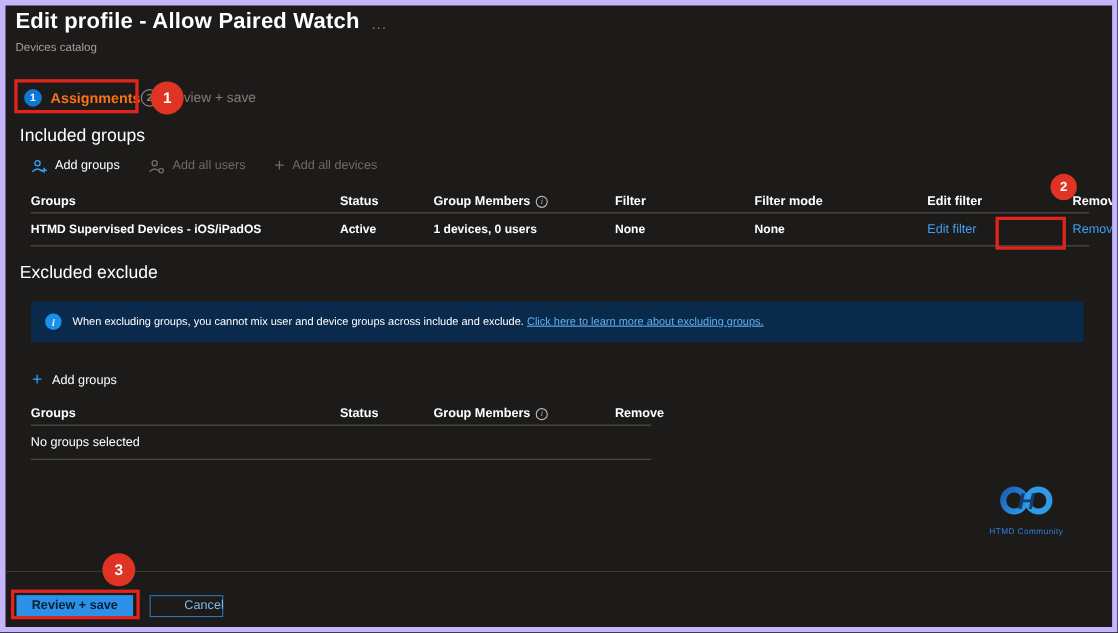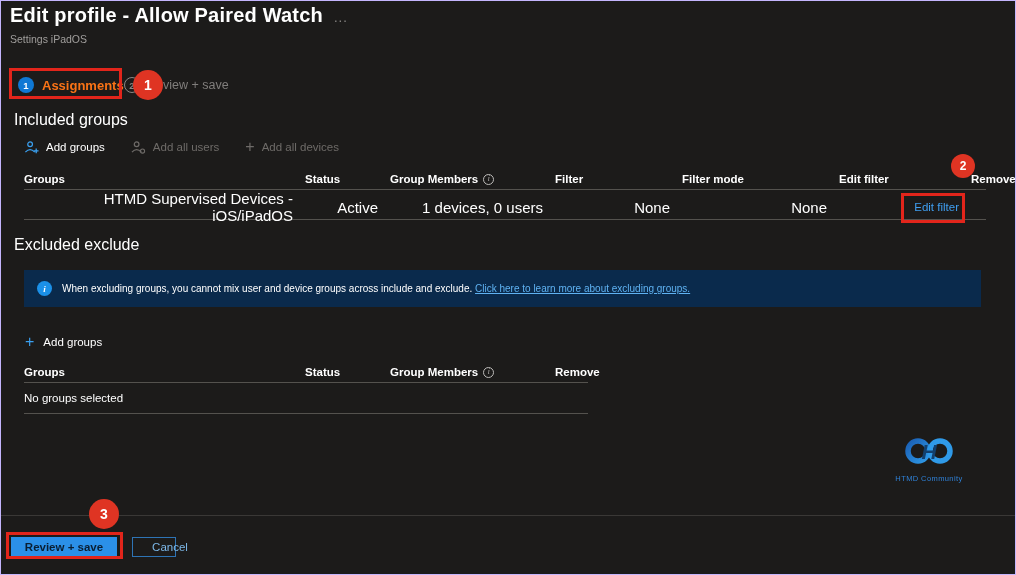--- a/index.html
+++ b/index.html
@@ -1,21 +1,21 @@
 <!DOCTYPE html>
 <html><head>
 <meta charset="utf-8">
 <style>
   * { margin:0; padding:0; box-sizing:border-box; }
   html,body { background:#111; }
   body { font-family:"Liberation Sans", sans-serif; }
 
   .frame {
     position:relative; width:1016px; height:575px;
-    background:#1c1b1a; border:1px solid #c4b5fd; overflow:hidden;text-align:right;
+    background:#1c1b1a; border:5px solid #c4b5fd; overflow:hidden;
   }
   .abs { position:absolute; }
 
   
   .page-title { left:9px; top:3px; font-size:20px; font-weight:bold; color:#ffffff; letter-spacing:.2px; }
   .more-dots { left:333px; top:9px; font-size:13px; color:#8a8886; letter-spacing:1px; cursor:pointer; }
   .page-subtitle { left:9px; top:32px; font-size:10.5px; color:#a19f9d; }
 
   
   .tab { top:70px; height:28px; display:flex; align-items:center; gap:8px; cursor:pointer; }
@@ -39,21 +39,21 @@
   .tb-item svg { display:block; }
   .plus-glyph { font-size:16px; font-weight:400; line-height:14px; }
   .plus-blue { color:#3aa0f0; }
   .plus-grey { color:#6e6b68; }
 
   
   .grid-row { display:grid; align-items:center;gap:12px; }
   .t1 { grid-template-columns:269px 73px 153px 115px 145px 120px 87px; }
   .t2 { grid-template-columns:269px 73px 153px 69px; }
   .th { font-size:11.5px; font-weight:bold; color:#ffffff; display:flex; align-items:center; gap:5px; }
-  .td { font-size:15px; color:#ffffff; }
+  .td { font-size:11px; color:#ffffff;font-weight:bold; }
   .divider { height:1px; background:#54524e; }
   .link { color:#3f9ef0; cursor:pointer; font-size:11.5px; }
   .info-i { width:11px; height:11px; border-radius:50%; border:1px solid #bdbbb9; color:#bdbbb9;
             font-size:7.5px; font-style:italic; font-weight:normal; font-family:"Liberation Serif", serif;
             display:inline-flex; align-items:center; justify-content:center; line-height:1; }
 
   
   .banner { left:23px; top:269px; width:957px; height:37px; background:#0a2a4c;
             display:flex; align-items:center; padding-left:13px; gap:10px; }
   .banner-info { width:15px; height:15px; border-radius:50%; background:#1b90e8; color:#fff; flex:0 0 15px;
@@ -69,21 +69,21 @@
 
   
   .logo { left:880px; top:433px; width:96px; display:flex; flex-direction:column; align-items:center; gap:2px; }
   .logo-text { font-size:7.5px; font-weight:normal; color:#2f80d6; letter-spacing:.4px; }
 
   
   .footer-divider { left:0; top:514px; width:100%; height:1px; background:#3a3836; }
   .btn-primary { left:10px; top:536px; width:106px; height:20px; background:#2b90e8; color:#0a1f33;
                  font-size:11.5px; font-weight:bold; border:none; cursor:pointer;
                  display:flex; align-items:center; justify-content:center; font-family:inherit; }
-  .btn-secondary { left:131px; top:536px; width:44px; height:20px; background:transparent; color:#7db8e8;
+  .btn-secondary { left:131px; top:536px; width:67px; height:20px; background:transparent; color:#7db8e8;
                    font-size:11.5px; border:1px solid #2e74b5; cursor:pointer;
                    display:flex; align-items:center; justify-content:center; font-family:inherit;padding-left:32px; }
 
   
   .ann-box { border:3px solid #e2251b; background:transparent; pointer-events:none; z-index:50; }
   .ann-circle { border-radius:50%; background:#df3423; color:#ffffff; font-weight:bold;
                 display:flex; align-items:center; justify-content:center; z-index:51; pointer-events:none; }
   .ann-box-1 { left:8px; top:67px; width:113px; height:31px; }
   .ann-circle-1 { left:132px; top:69px; width:30px; height:30px; font-size:14px; }
   .ann-circle-2 { left:950px; top:153px; width:24px; height:24px; font-size:12px; }
@@ -91,21 +91,21 @@
   .ann-circle-3 { left:88px; top:498px; width:30px; height:30px; font-size:14px; }
   .ann-box-3 { left:5px; top:531px; width:117px; height:27px; }
 </style>
 </head>
 <body>
 
 <div class="frame">
 
   <div class="abs page-title">Edit profile - Allow Paired Watch</div>
   <div class="abs more-dots">...</div>
-  <div class="abs page-subtitle">Settings iPadOS</div>
+  <div class="abs page-subtitle">Devices catalog</div>
 
   <div class="abs tab tab1">
     <span class="step-circle step-active">1</span>
     <span class="tab-label-active">Assignments</span>
   </div>
   <div class="abs tab tab2">
     <span class="step-circle step-idle">2</span>
     <span class="tab-label-idle">Review + save</span>
   </div>
 

